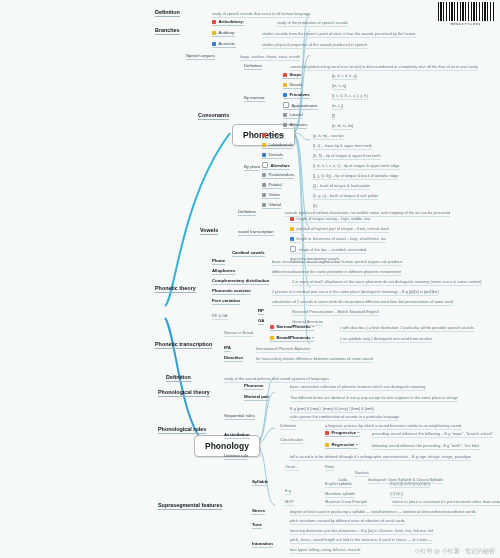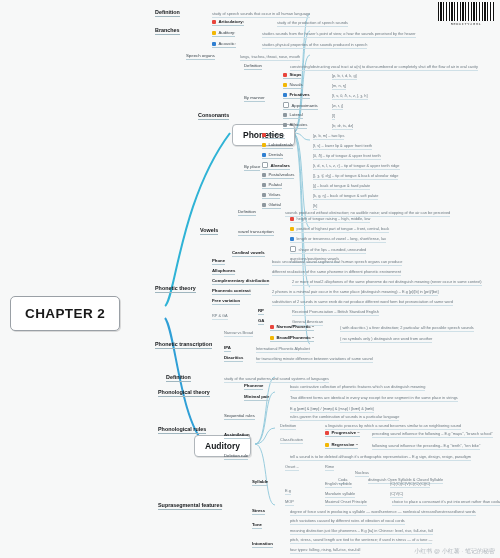--- a/index.html
+++ b/index.html
@@ -105,24 +105,23 @@
       <path d="M293 133 C 305 133, 300 287, 310 287"></path>
       <path d="M293 133 C 305 133, 300 344, 310 344"></path>
 
       <path d="M255 444 C 268 444, 264 377, 275 377"></path>
       <path d="M255 444 C 268 444, 264 392, 275 392"></path>
       <path d="M255 444 C 268 444, 264 428, 275 428"></path>
       <path d="M255 444 C 268 444, 264 505, 275 505"></path>
     </g>
   </svg>
 
-  <div class="node root">CHAPTER 2</div>
 
   <div class="node l1" style="left:232px;top:124px;">Phonetics</div>
-  <div class="node l1" style="left:194px;top:435px;">Auditory</div>
+  <div class="node l1" style="left:194px;top:435px;">Phonology</div>
 
   <div class="node l2" style="left:155px;top:9px;">Definition</div>
   <div class="node leaf" style="left:212px;top:11px;">study of speech sounds that occur in all human language</div>
 
   <div class="node l2" style="left:155px;top:27px;">Branches</div>
   <div class="node l3 b" style="left:212px;top:19px;">
     <span class="chip red"></span><span class="lbl">Articulatory:</span></div>
   <div class="node leaf" style="left:277px;top:20px;">study of the production of speech sounds</div>
   <div class="node l3" style="left:212px;top:30px;">
     <span class="chip yel"></span><span class="lbl">Auditory:</span></div>

